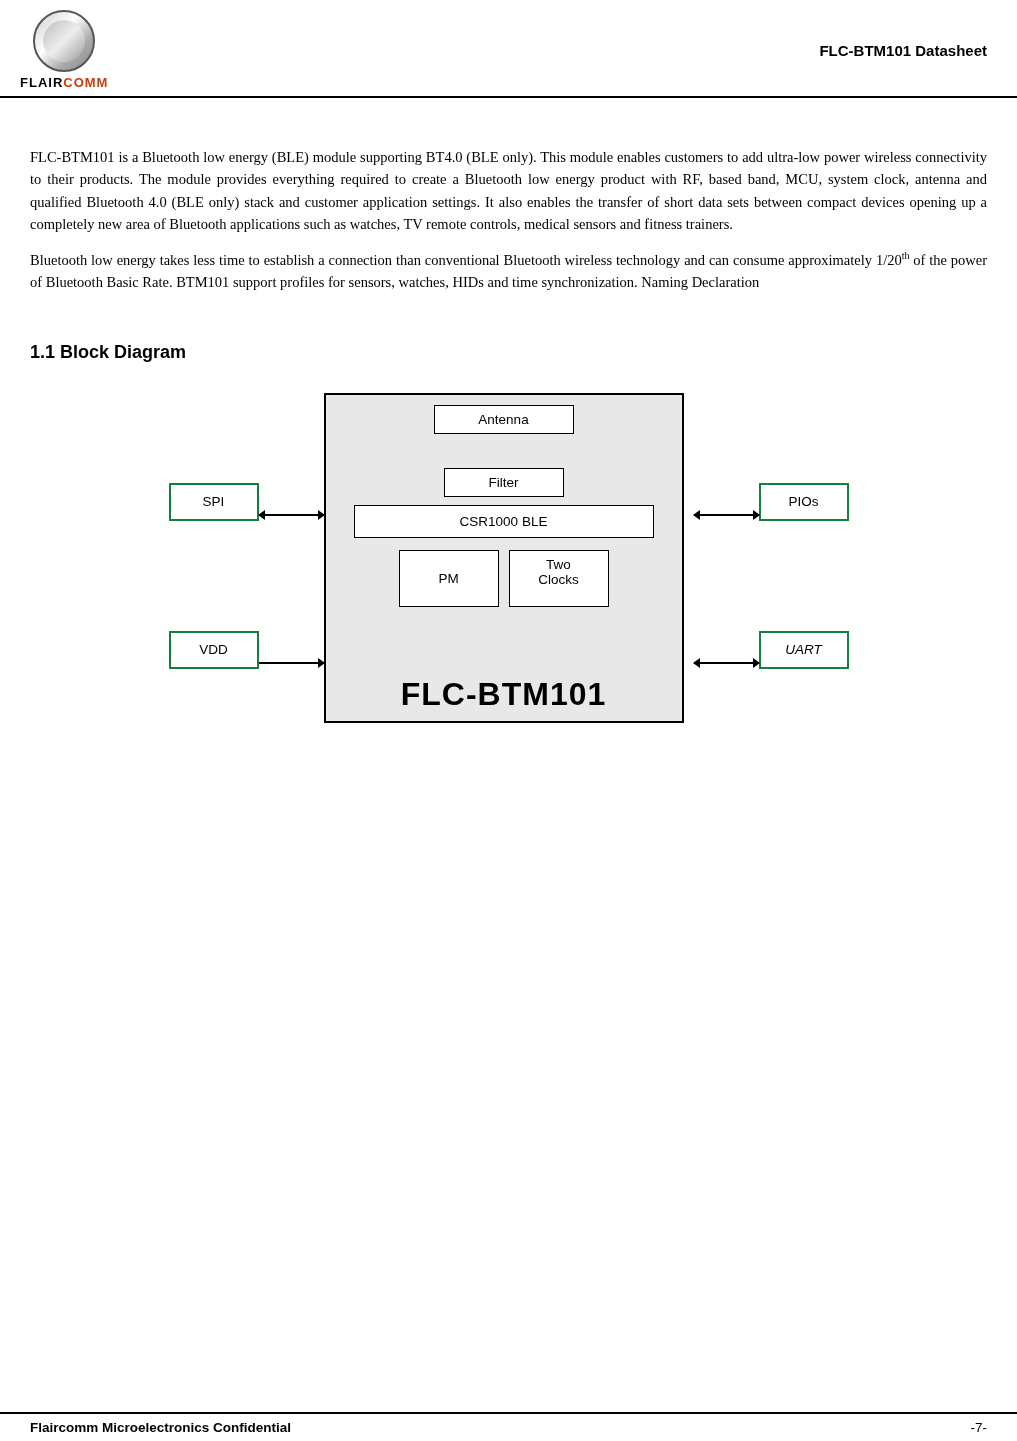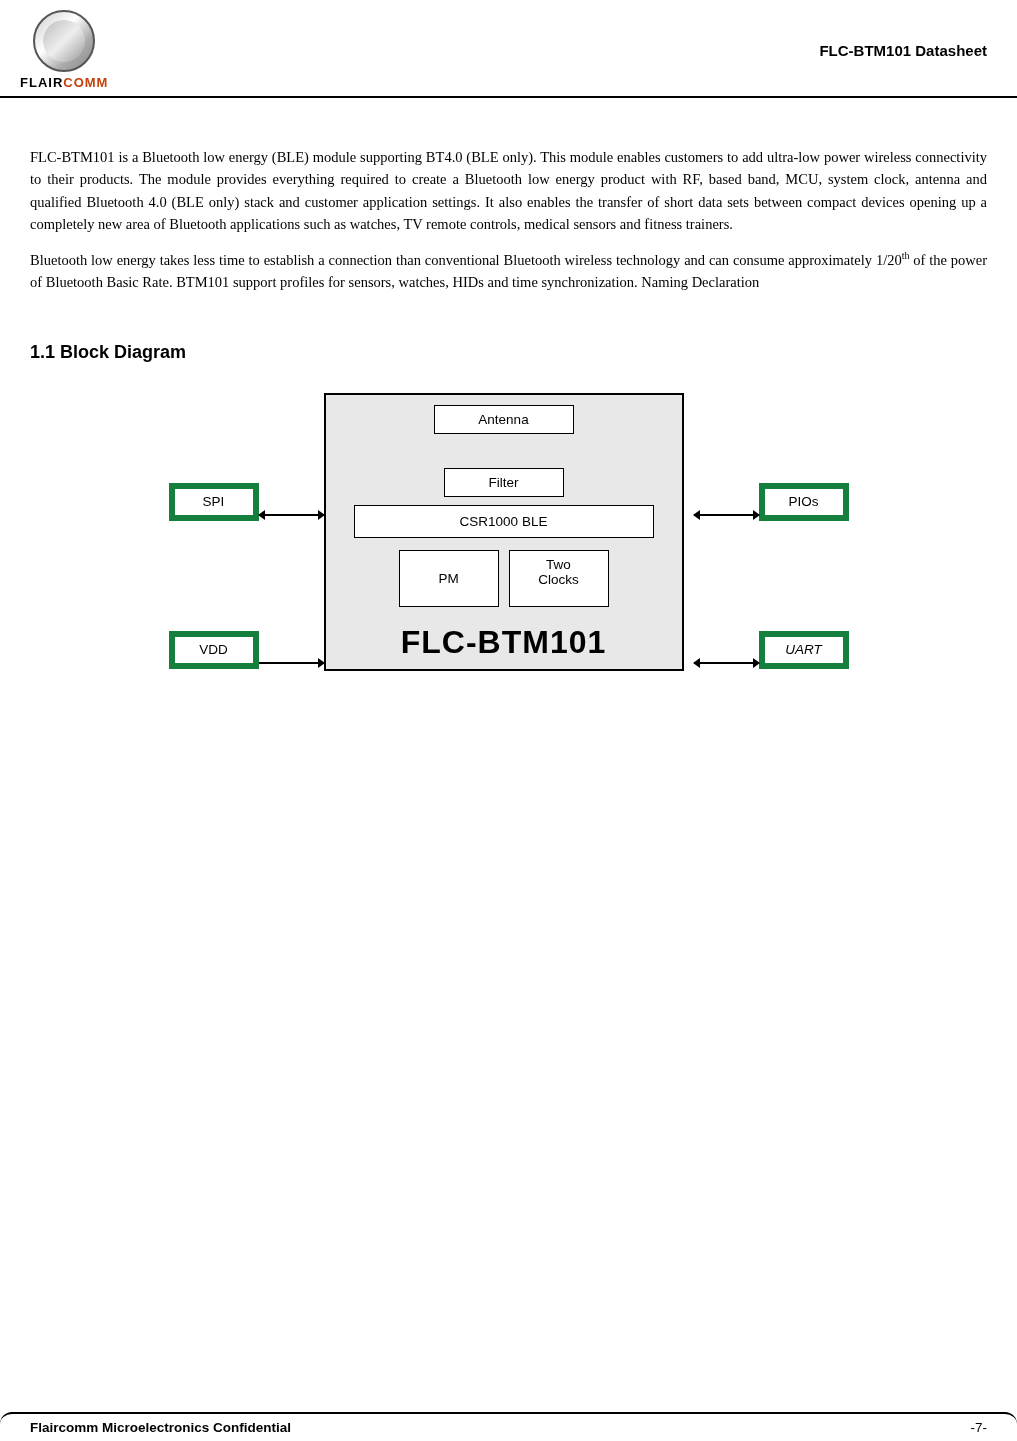--- a/index.html
+++ b/index.html
@@ -97,21 +97,21 @@
       width: 680px;
       height: 380px;
     }
 
     
     .module-box {
       position: absolute;
       left: 155px;
       top: 10px;
       width: 360px;
-      height: 278px;
+      height: 330px;
       border: 2px solid #000;
       background: #e8e8e8;
       display: flex;
       flex-direction: column;
       align-items: center;
       padding: 10px 10px 0 10px;
     }
     .module-label {
       position: absolute;
       bottom: 8px;
@@ -158,21 +158,21 @@
       padding: 20px 10px;
     }
     .two-clocks-box {
       width: 100px;
       padding: 6px 10px;
     }
 
     
     .side-label {
       position: absolute;
-      border: 6px solid #15803d;
+      border: 2px solid #15803d;
       background: #fff;
       text-align: left;
       font-size: 13.5px;
       font-family: Arial, sans-serif;
       padding: 8px 14px;
       display: flex;
       align-items: center;
       justify-content: center;
     }
     .spi-box {
@@ -248,21 +248,20 @@
     .footer {
       position: absolute;
       bottom: 0;
       left: 0;
       right: 0;
       border-top: 2px solid #000;
       display: flex;
       justify-content: space-between;
       align-items: center;
       padding: 6px 30px;
-      border-radius: 12px;
     }
     .footer-left {
       font-size: 13.5px;
       font-weight: bold;
       font-family: Arial, sans-serif;
     }
     .footer-right {
       font-size: 13.5px;
       font-family: Arial, sans-serif;
     }

